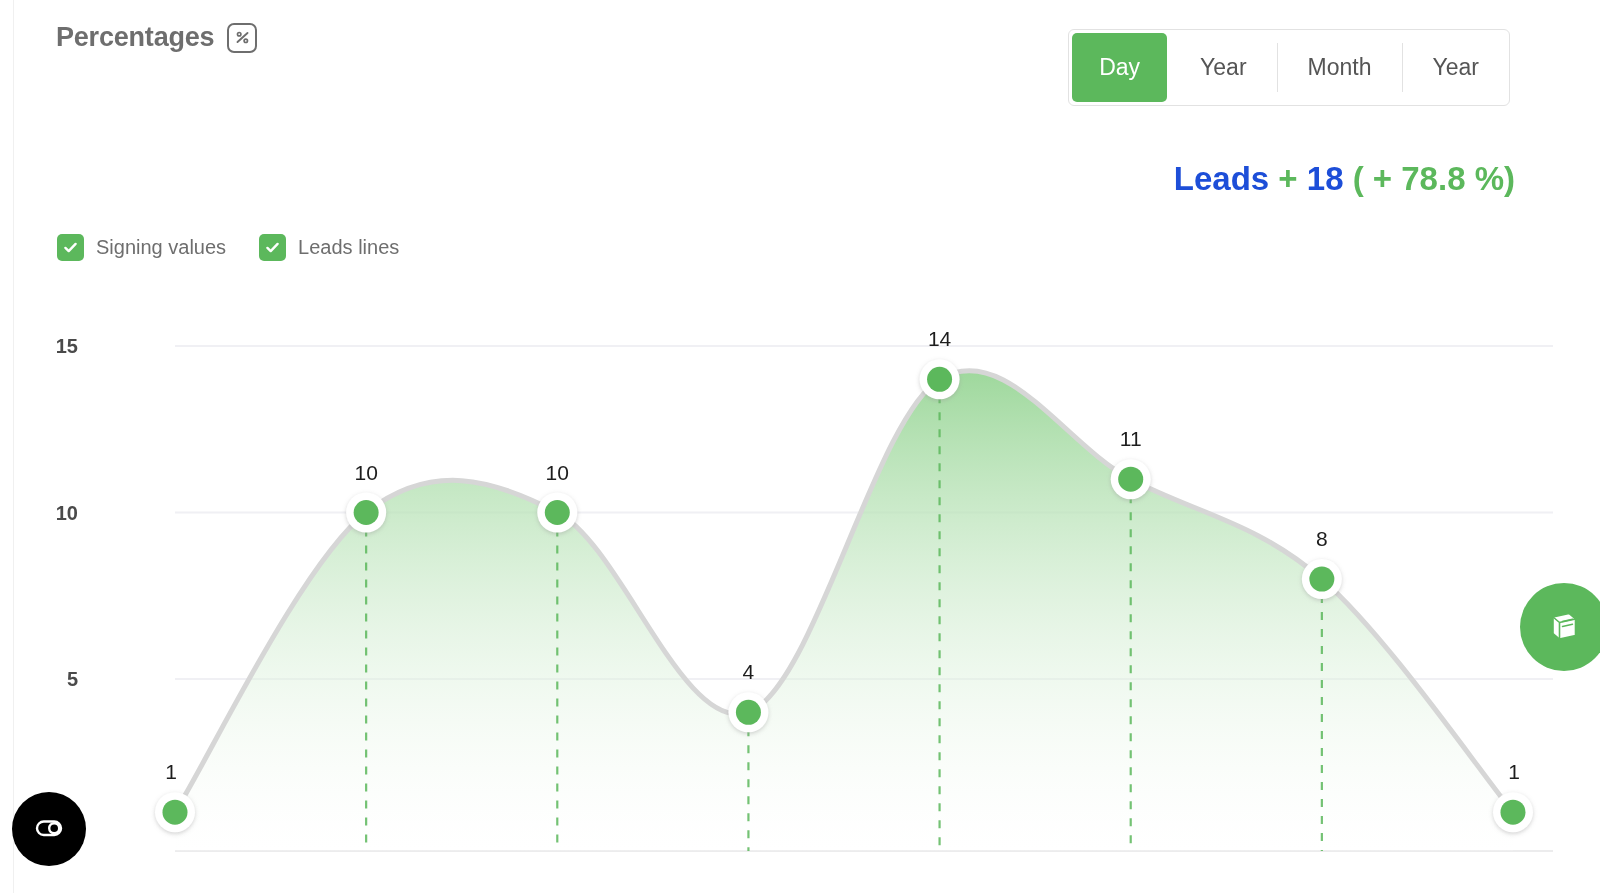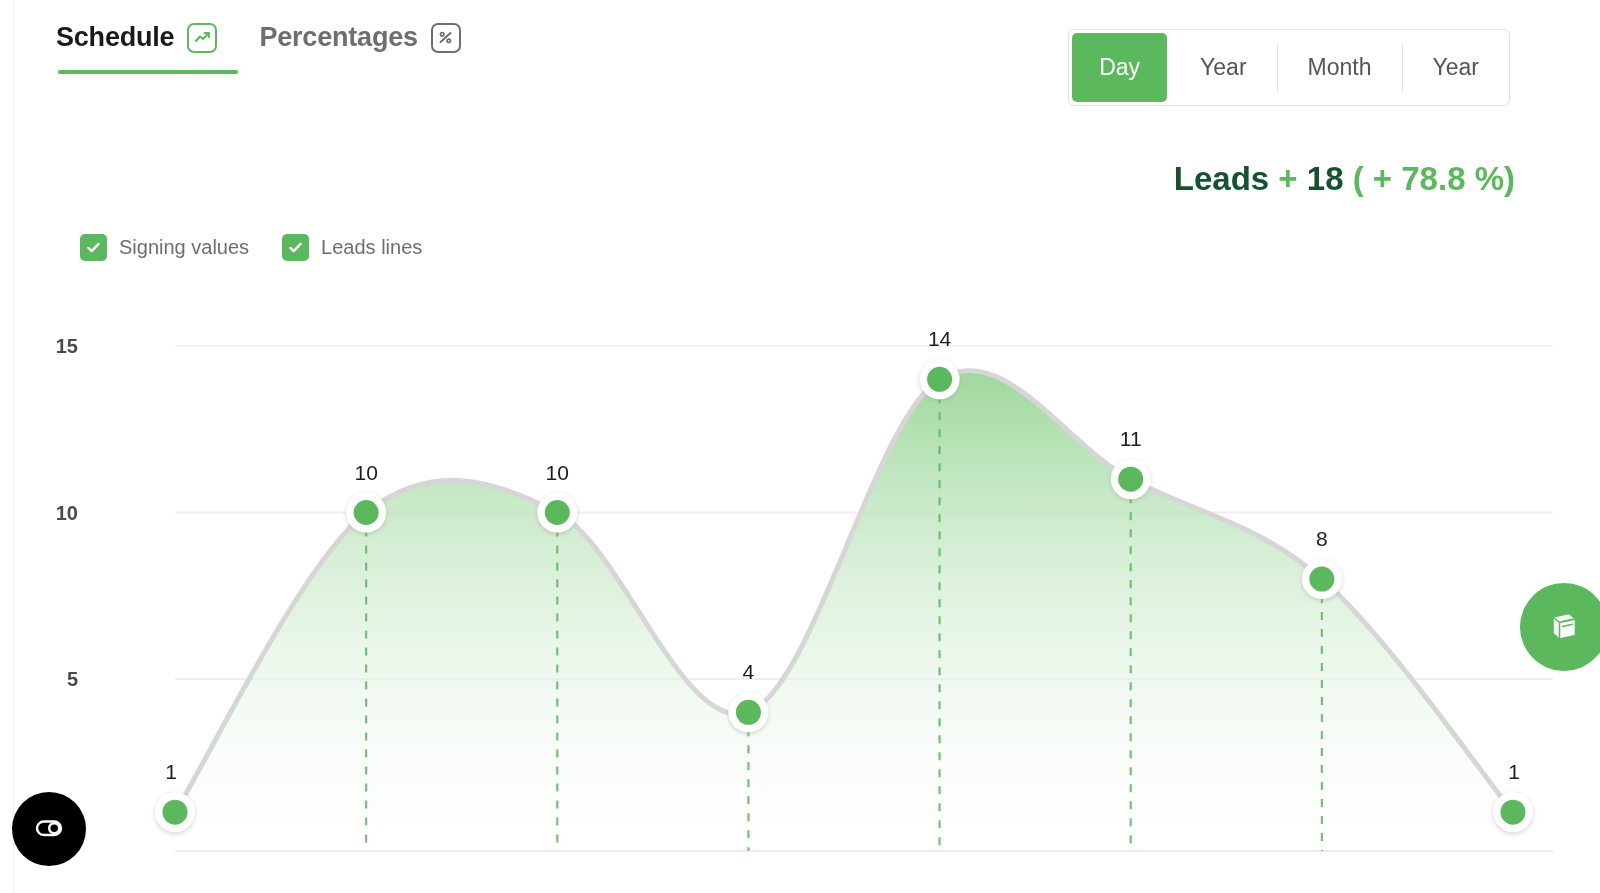--- a/index.html
+++ b/index.html
@@ -114,21 +114,20 @@
     font-size: 33px;
     color: #222222;
     white-space: nowrap;
   }
   .checks {
     position: absolute;
     left: 57px; top: 234px;
     display: flex;
     align-items: center;
     gap: 33px;
-    margin-left: 23px;
   }
   .check-item {
     display: flex;
     align-items: center;
     gap: 12px;
     cursor: pointer;
   }
   .checkbox {
     width: 27px; height: 27px;
     border-radius: 5px;
@@ -146,21 +145,21 @@
     position: absolute;
     right: 85px; top: 160px;
     text-align: right;
   }
   .delta-main {
     font-size: 33px;
     font-weight: bold;
     white-space: nowrap;
     line-height: 1.18;
   }
-  .delta-main .dark { color: #14532d; }
+  .delta-main .dark { color: #1d4ed8; }
   .delta-main .green { color: #5cb85c; }
   .delta-sub {
     font-size: 15px;
     color: #a8a8a8;
     margin-top: 5px;
     white-space: nowrap;
   }
 
   
   .chart {
@@ -208,30 +207,20 @@
 <body>
 
 <div id="app">
 
   <div class="gutter"></div>
 
   <div class="header">
 
     <div class="tabs">
 
-      <div class="tab active">
-        <span class="tab-label">Schedule</span>
-        <span class="icon-box green">
-          <svg width="19" height="19" viewBox="0 0 19 19">
-            <polyline points="3,13 7,8.5 10,11 15.5,5" fill="none" stroke="#5cb85c" stroke-width="2.1" stroke-linecap="round" stroke-linejoin="round"></polyline>
-            <polyline points="11.5,5 15.8,5 15.8,9" fill="none" stroke="#5cb85c" stroke-width="2.1" stroke-linecap="round" stroke-linejoin="round"></polyline>
-          </svg>
-        </span>
-        <span class="tab-underline"></span>
-      </div>
 
       <div class="tab inactive">
         <span class="tab-label">Percentages</span>
         <span class="icon-box">
           <svg width="19" height="19" viewBox="0 0 19 19">
             <line x1="4.5" y1="14" x2="14.5" y2="5" stroke="#6e6e6e" stroke-width="1.9" stroke-linecap="round"></line>
             <circle cx="6.2" cy="6.2" r="1.7" fill="none" stroke="#6e6e6e" stroke-width="1.7"></circle>
             <circle cx="12.8" cy="12.8" r="1.7" fill="none" stroke="#6e6e6e" stroke-width="1.7"></circle>
           </svg>
         </span>

